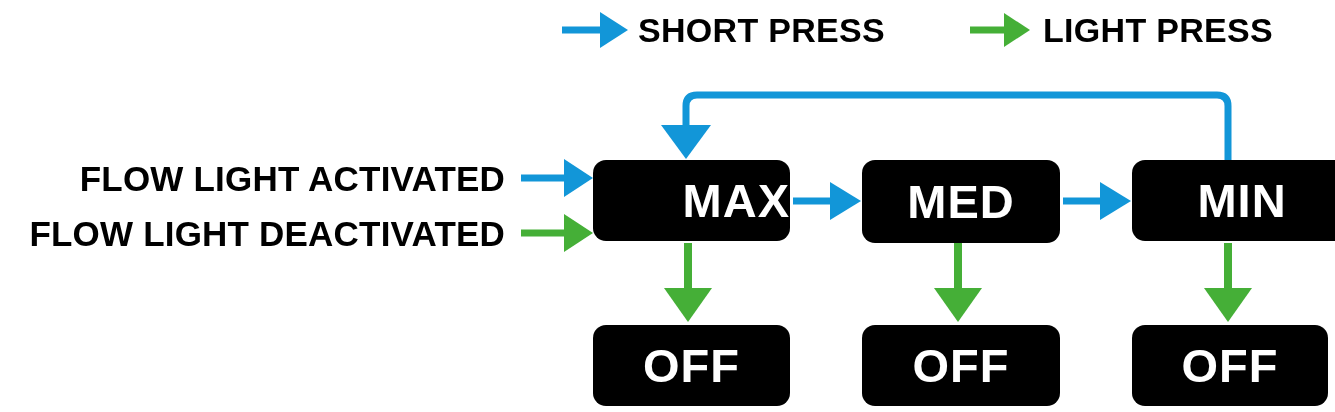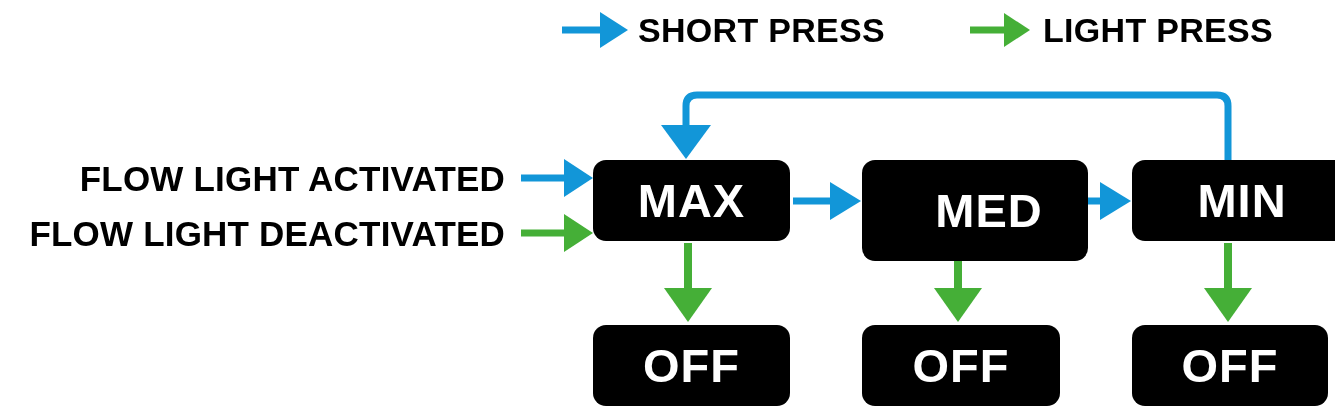--- a/index.html
+++ b/index.html
@@ -115,24 +115,24 @@
       <polygon points="1204,288 1252,288 1228,322" fill="#45AF37"></polygon>
     </g>
   </svg>
 
   <div class="legend-label" style="left:638px; top:13px;">SHORT PRESS</div>
   <div class="legend-label" style="left:1043px; top:13px;">LIGHT PRESS</div>
 
   <div class="side-label" style="left:0px; top:216px; width:505px;">FLOW LIGHT DEACTIVATED</div>
   <div class="side-label" style="left:0px; top:161px; width:505px;">FLOW LIGHT ACTIVATED</div>
 
-  <div class="state-box" style="left:593px; top:160px; width:197px; height:81px;">
+  <div class="state-box" style="left:593px; top:160px; width:197px; height:81px;justify-content:flex-end;">
     <span>MAX</span>
   </div>
-  <div class="state-box" style="left:862px; top:160px; width:198px; height:101px;padding-left:28px;">
+  <div class="state-box" style="left:862px; top:160px; width:198px; height:83px;">
     <span>MED</span>
   </div>
   <div class="state-box" style="left:1132px; top:160px; width:220px; height:81px;">
     <span>MIN</span>
   </div>
 
   <div class="state-box" style="left:593px; top:325px; width:197px; height:81px;">
     <span>OFF</span>
   </div>
   <div class="state-box" style="left:862px; top:325px; width:198px; height:81px;">

